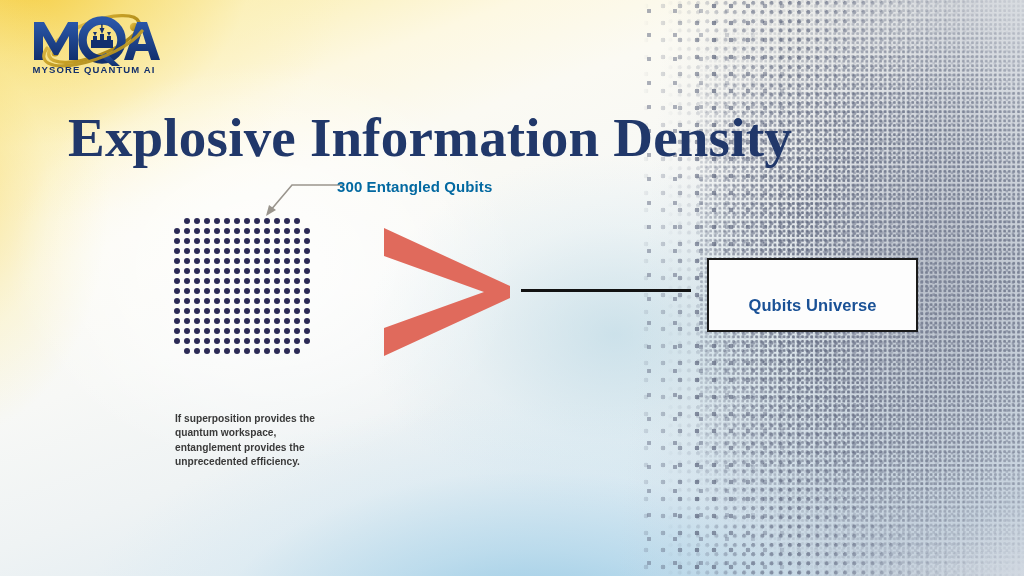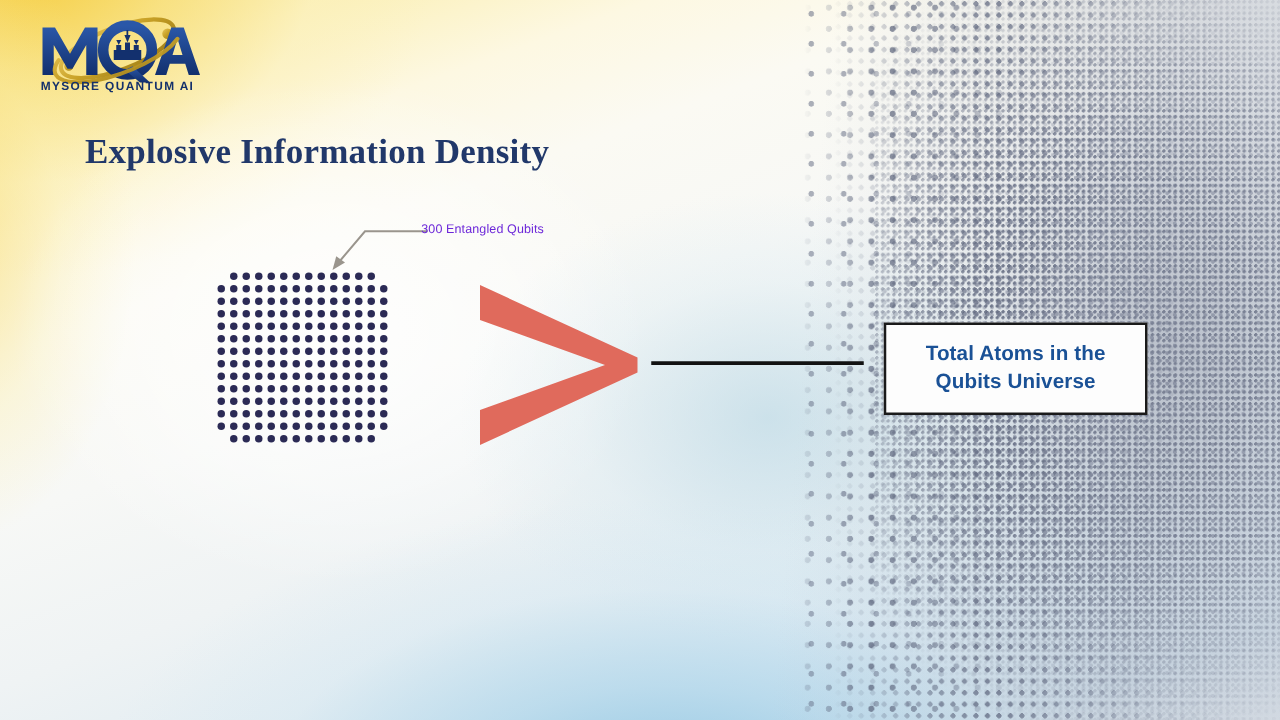--- a/index.html
+++ b/index.html
@@ -169,21 +169,21 @@
     font-family: "Liberation Sans", sans-serif;
     white-space: nowrap;
   }
 
   
   .title {
     position: absolute;
     left: 68px;
     top: 106px;
     font-family: "Liberation Serif", "DejaVu Serif", serif;
-    font-size: 28px;
+    font-size: 55px;
     font-weight: 700;
     color: #21386a;
     letter-spacing: 0.2px;
     white-space: nowrap;
     text-align: center;
   }
 
   
   .qubit-grid {
     position: absolute;
@@ -198,23 +198,23 @@
     height: 6px;
     border-radius: 50%;
     background: #2b2a55;
   }
 
   
   .callout-label {
     position: absolute;
     left: 337px;
     top: 178px;
-    font-size: 10px;
-    font-weight: 400;
-    color: #6d28d9;
+    font-size: 15px;
+    font-weight: 700;
+    color: #0369a1;
     letter-spacing: 0.1px;
     white-space: nowrap;
   }
   .callout-svg {
     position: absolute;
     left: 258px;
     top: 178px;
     width: 86px;
     height: 48px;
   }
@@ -541,19 +541,20 @@
   <div class="callout-label">300 Entangled Qubits</div>
 
   <svg class="gt-svg" viewBox="0 0 136 132">
     <path d="M6 2 L6 30 L106 66 L6 102 L6 130 L132 72 L132 60 Z" fill="#E06A5C"></path>
   </svg>
 
   <div class="hline"></div>
 
   <div class="universe-box">
     <div class="universe-box-text">
-      <span>Total Atoms in the</span><br>
+      <br>
       <span>Qubits Universe</span>
     </div>
   </div>
 
+  <div class="caption caption-left">If superposition provides the quantum workspace, entanglement provides the unprecedented efficiency.</div>
 
 </div>
 
 </body></html>

